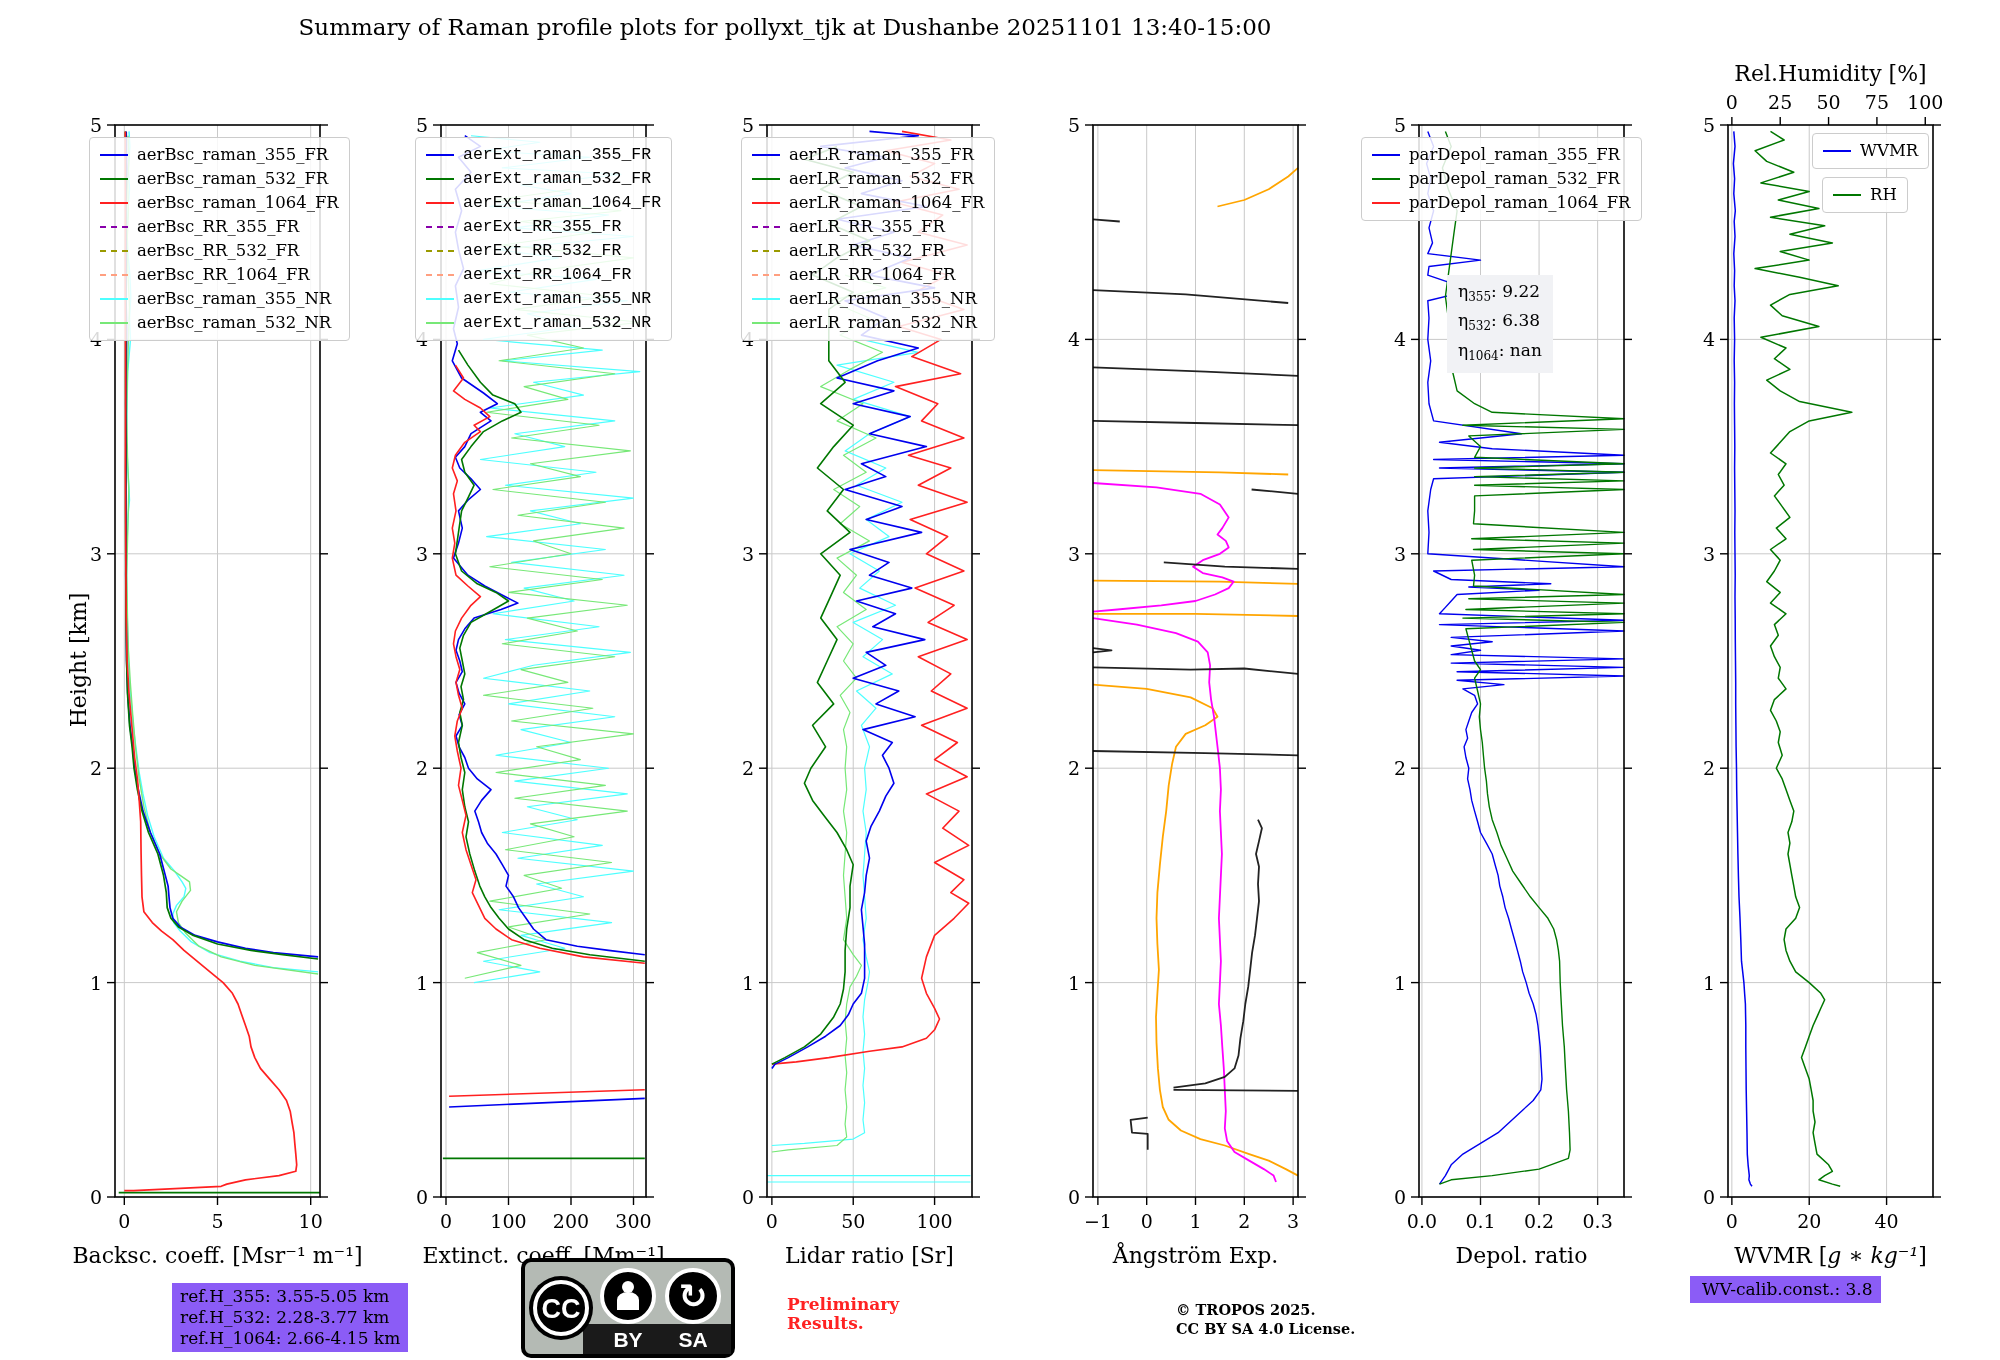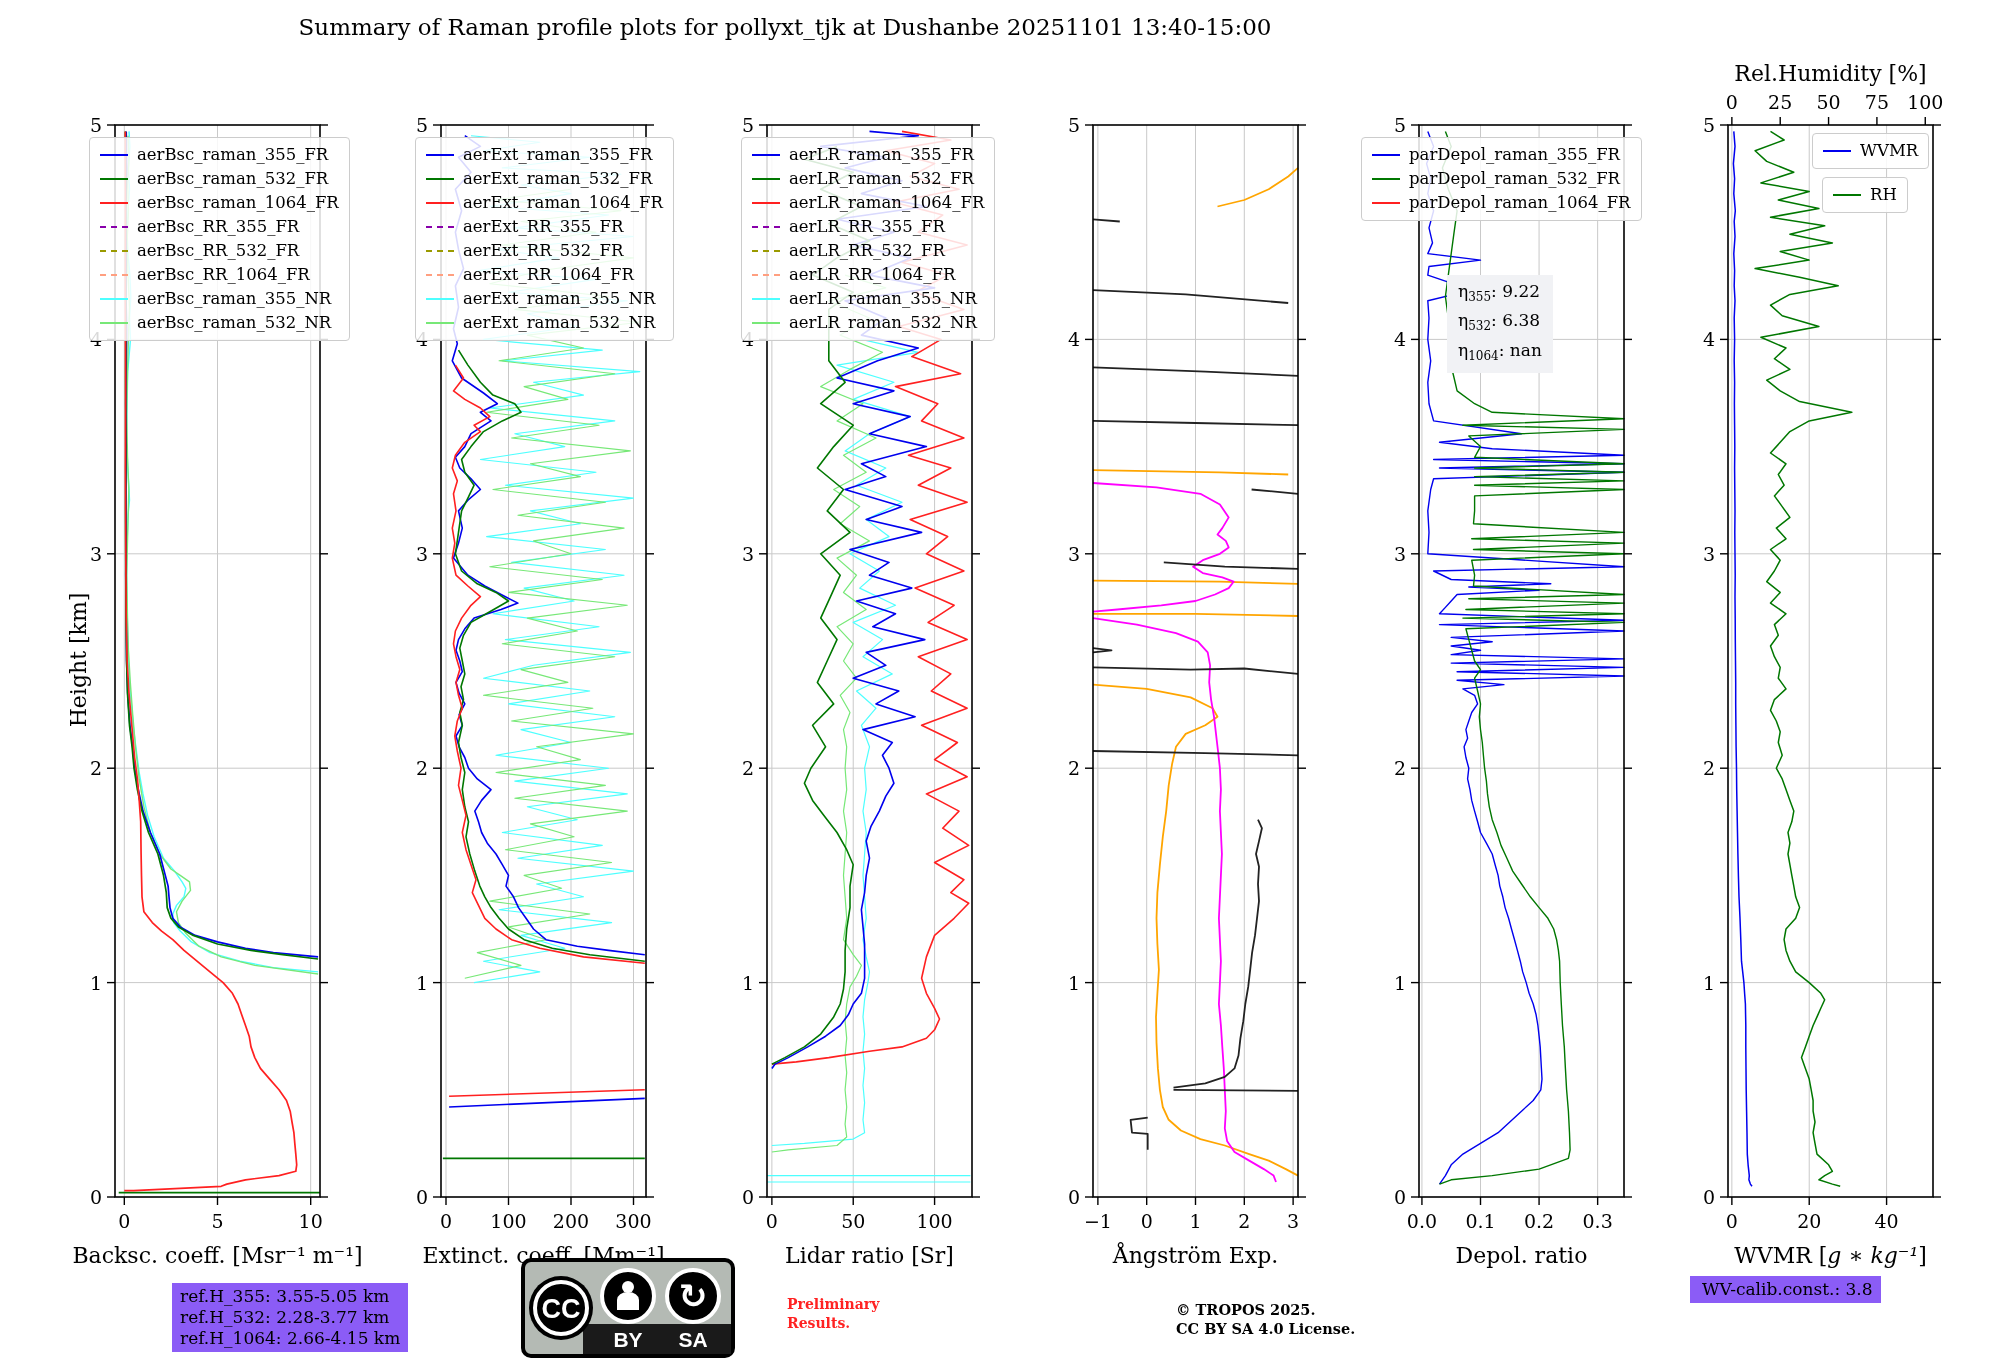--- a/index.html
+++ b/index.html
@@ -28,21 +28,21 @@
     position:absolute;background:#f1f2f5;padding:5px 11px;font-size:17px;line-height:23px;
     white-space:nowrap;
   }
   .eta-box sub{font-size:12px;}
   .note-box{
     position:absolute;background:#8b5cf6;padding:3px 8px;font-size:17px;line-height:21px;
     white-space:nowrap;
   }
   #preliminary{
     position:absolute;left:787px;top:1295px;color:#ff2222;font-weight:bold;
-    font-size:14px;line-height:19px;white-space:pre-line;
+    font-size:17px;line-height:19px;white-space:pre-line;
   }
   #tropos{
     position:absolute;left:1176px;top:1300px;font-weight:bold;font-size:14.5px;line-height:19px;
   }
   #wv-calib{left:1690px;top:1276px;padding-left:12px;}
   #ref-box{left:172px;top:1283px;}
   #cc-badge{position:absolute;left:521px;top:1258px;}
 </style>
 </head>
 <body>
@@ -168,21 +168,21 @@
         <line x1="205" y1="428.80000000000007" x2="213" y2="428.80000000000007" stroke="#000" stroke-width="1.4"></line>
         <text x="-13" y="435.80000000000007" text-anchor="end" font-size="19" font-family="DejaVu Serif, Liberation Serif, serif" fill="#000">3</text>
         <line x1="-8" y1="214.39999999999998" x2="0" y2="214.39999999999998" stroke="#000" stroke-width="1.4"></line>
         <line x1="205" y1="214.39999999999998" x2="213" y2="214.39999999999998" stroke="#000" stroke-width="1.4"></line>
         <text x="-13" y="221.39999999999998" text-anchor="end" font-size="19" font-family="DejaVu Serif, Liberation Serif, serif" fill="#000">4</text>
         <line x1="-8" y1="0" x2="0" y2="0" stroke="#000" stroke-width="1.4"></line>
         <line x1="205" y1="0" x2="213" y2="0" stroke="#000" stroke-width="1.4"></line>
         <text x="-13" y="7" text-anchor="end" font-size="19" font-family="DejaVu Serif, Liberation Serif, serif" fill="#000">5</text>
         <text x="102.5" y="1138" text-anchor="middle" font-size="22" font-family="DejaVu Serif, Liberation Serif, serif" fill="#000">Extinct. coeff. [Mm⁻¹]</text>
       </svg>
-      <div class="legend" style="left: -26px; top: 12px;">
+      <div class="legend" style="left: -26px; top: 12px; font-family: Liberation Mono, monospace;">
         <div class="legend-row">
           <span class="sample" style="border-top: 2.5px solid rgb(0, 0, 238);"></span>
           <span>aerExt_raman_355_FR</span>
         </div>
         <div class="legend-row">
           <span class="sample" style="border-top: 2.5px solid rgb(0, 119, 0);"></span>
           <span>aerExt_raman_532_FR</span>
         </div>
         <div class="legend-row">
           <span class="sample" style="border-top: 2.5px solid rgb(255, 32, 32);"></span>

